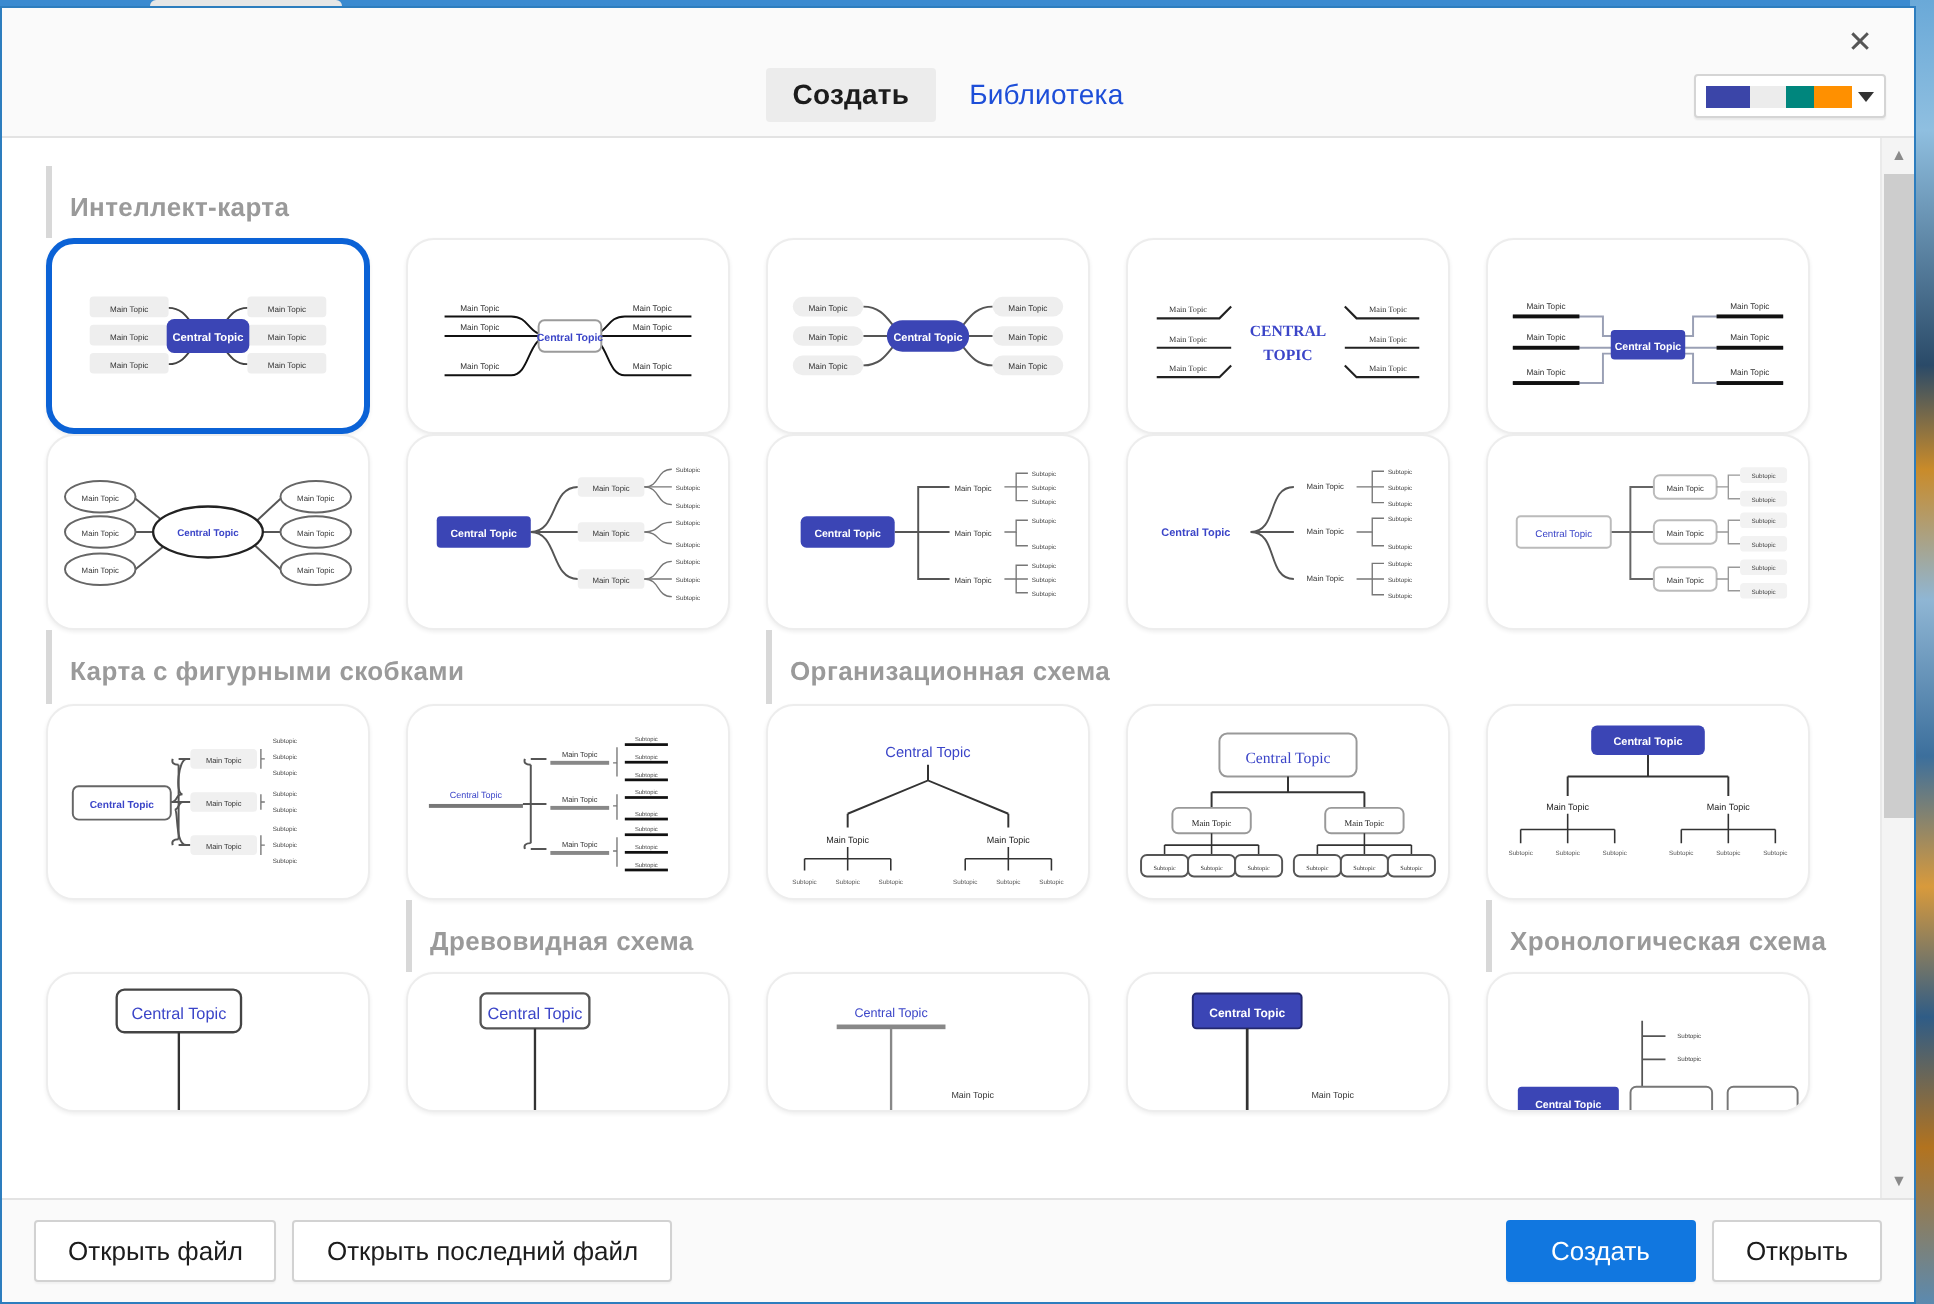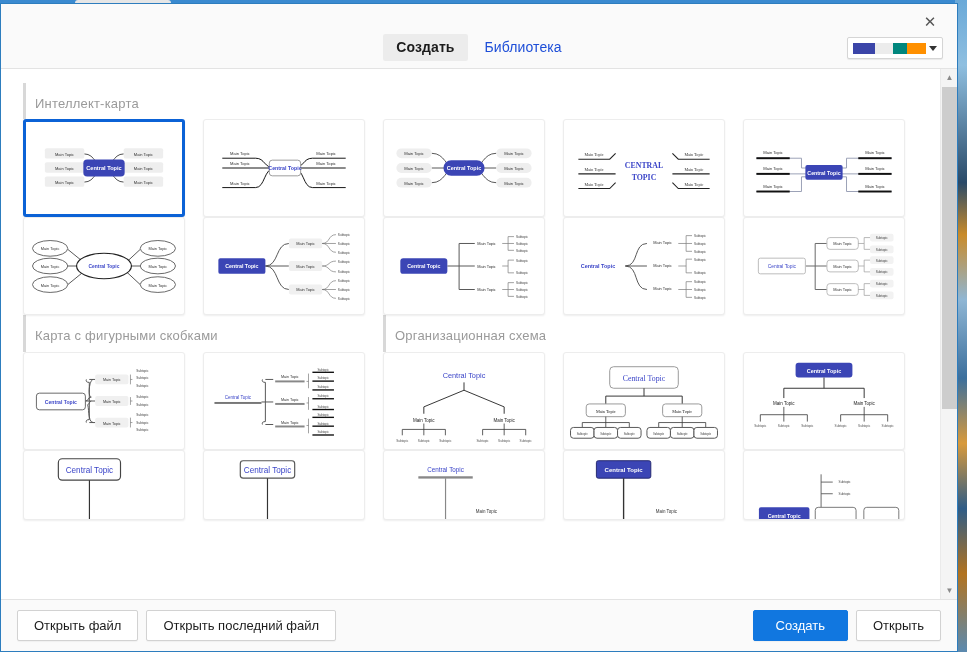--- a/index.html
+++ b/index.html
@@ -82,32 +82,32 @@
   
   .body-wrap { flex: 1 1 auto; position: relative; display: flex; min-height: 0; }
   .scroll-area {
     flex: 1 1 auto; overflow: hidden; position: relative;
     padding: 0 0 0 0; background: #fff;
   }
   .inner { padding: 14px 22px 0 22px; }
 
   .row { display: flex; gap: 18px; margin-bottom: 0; }
 
-  .col { width: 162px; flex: 0 0 162px; }
+  .col { width: 162px; flex: 0 0 162px; font-weight: bold; }
 
   .sec-title {
     font-size: 13px; color: #9a9a9a; letter-spacing: .2px;
     padding: 14px 0 8px 9px; border-left: 3px solid #d8d8d8;
     margin-left: 0; line-height: 1.1; white-space: nowrap;
   }
   .sec-spacer { height: 35px; }
 
   .card {
     width: 162px; height: 98px;
-    background: #fff; border: 1px solid #ededed; border-radius: 3px;
+    background: #fff; border: 1px solid #ededed; border-radius: 14px;
     box-shadow: 0 1px 2px rgba(0,0,0,.07);
     position: relative; overflow: hidden; cursor: pointer;
   }
   .card.selected { border: 3px solid #0b62d6; }
   .card.tall { height: 70px; }
 
   .thumb { position: absolute; inset: 0; }
   .thumb svg { width: 100%; height: 100%; display: block; }
 
   
@@ -640,20 +640,37 @@
                 <text x="40" y="76" font-size="3.2" fill="#555" text-anchor="middle" font-family="Liberation Sans">Subtopic</text>
                 <text x="64" y="76" font-size="3.2" fill="#555" text-anchor="middle" font-family="Liberation Sans">Subtopic</text>
                 <text x="98" y="76" font-size="3.2" fill="#555" text-anchor="middle" font-family="Liberation Sans">Subtopic</text>
                 <text x="122" y="76" font-size="3.2" fill="#555" text-anchor="middle" font-family="Liberation Sans">Subtopic</text>
                 <text x="146" y="76" font-size="3.2" fill="#555" text-anchor="middle" font-family="Liberation Sans">Subtopic</text>
               </svg>
             </div>
           </div>
         </div>
 
+        <div class="row">
+          <div class="col">
+              <div class="sec-spacer"></div>
+            </div>
+          <div class="col">
+              <div class="sec-title">Древовидная схема</div>
+            </div>
+          <div class="col">
+              <div class="sec-spacer"></div>
+            </div>
+          <div class="col">
+              <div class="sec-spacer"></div>
+            </div>
+          <div class="col">
+              <div class="sec-title">Хронологическая схема</div>
+            </div>
+        </div>
 
         <div class="row">
 
           <div class="card tall">
             <div class="thumb">
               <svg viewBox="0 0 162 70">
                 <rect x="34" y="8" width="64" height="22" rx="4" fill="#fff" stroke="#444" stroke-width="1.2"></rect>
                 <text x="66" y="23" font-size="8.4" fill="#3b45c8" text-anchor="middle" font-family="Liberation Sans">Central Topic</text>
                 <path d="M66 30 L66 70" stroke="#333" fill="none" stroke-width="1.2"></path>
               </svg>

